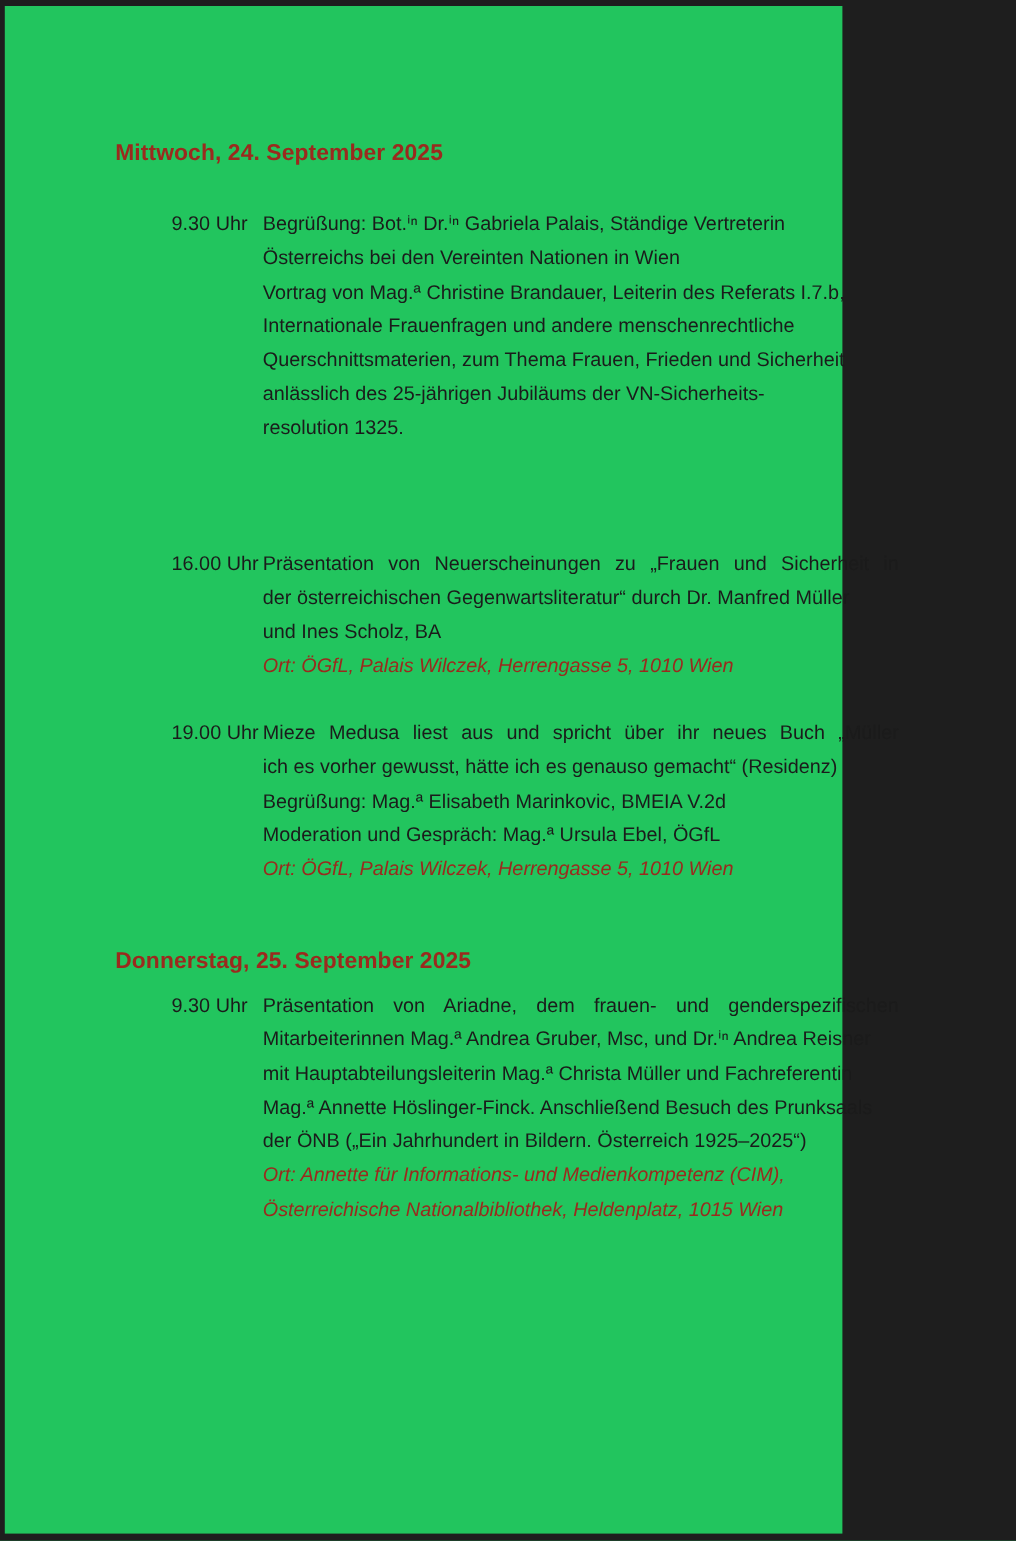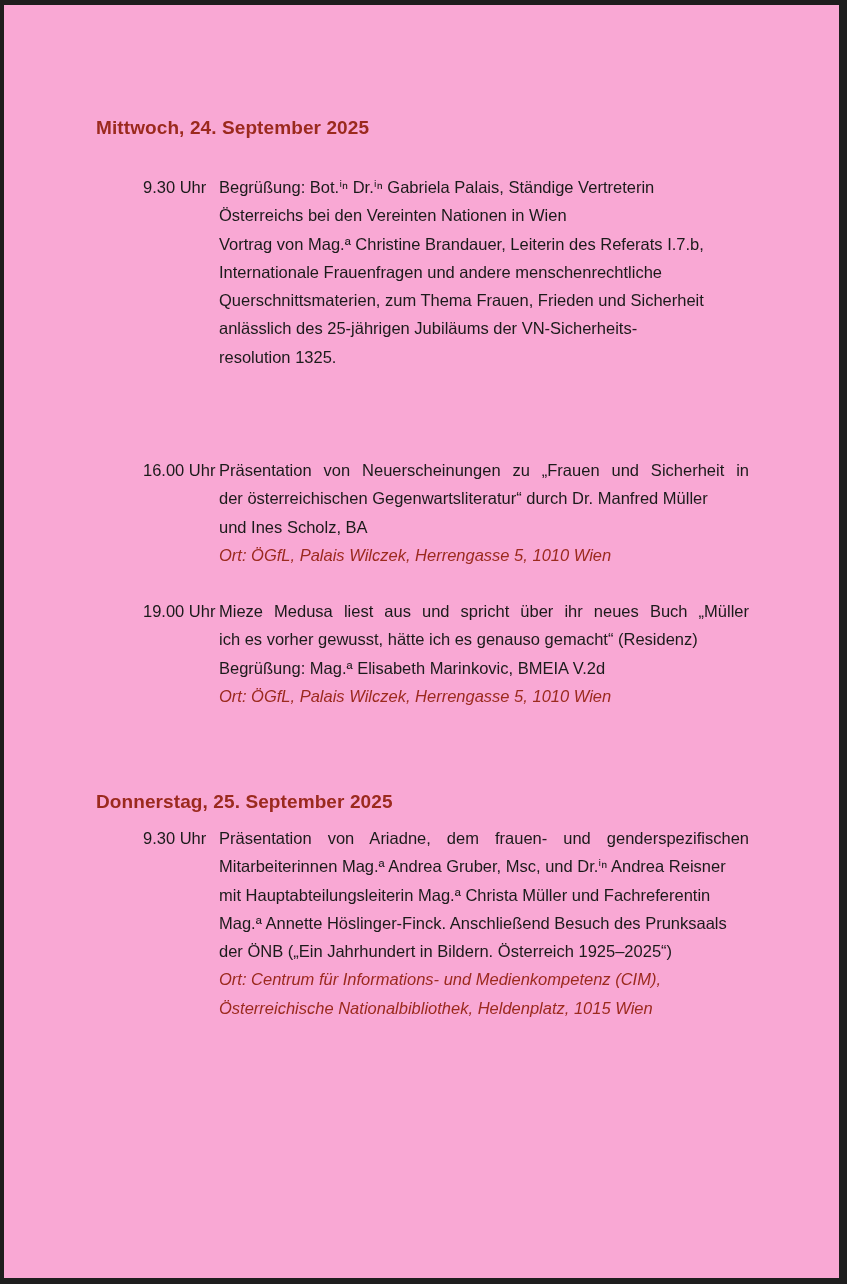--- a/index.html
+++ b/index.html
@@ -11,23 +11,23 @@
       height: 1284px;
       background: #1e1e1e;
       position: relative;
       overflow: hidden;
       font-family: "Liberation Sans", "DejaVu Sans", sans-serif;
     }
     .page {
       position: absolute;
       left: 4px;
       top: 5px;
-      width: 835px;
+      width: 698px;
       height: 1273px;
-      background: #f9a8d4;
+      background: #22c55e;
     }
     .content {
       position: absolute;
       left: 92px;
       top: 0;
       width: 660px;
     }
     .day-heading {
       position: absolute;
       left: 0;
@@ -107,33 +107,34 @@
         <span class="loc">Ort: ÖGfL, Palais Wilczek, Herrengasse 5, 1010 Wien</span>
       </div>
     </div>
 
     <div class="event" style="top:592px;">
       <div class="time">19.00 Uhr</div>
       <div class="desc">
         <span class="line justify">Mieze Medusa liest aus und spricht über ihr neues Buch „Müller</span>
         <span class="line">ich es vorher gewusst, hätte ich es genauso gemacht“ (Residenz)</span>
         <span class="line">Begrüßung: Mag.ª Elisabeth Marinkovic, BMEIA V.2d</span>
+        <span class="line">Moderation und Gespräch: Mag.ª Ursula Ebel, ÖGfL</span>
         <span class="loc">Ort: ÖGfL, Palais Wilczek, Herrengasse 5, 1010 Wien</span>
       </div>
     </div>
 
     <div class="day-heading" style="top:762px;margin-top:24px;">Donnerstag, 25. September 2025</div>
 
     <div class="event" style="top:819px;">
       <div class="time">9.30 Uhr</div>
       <div class="desc">
         <span class="line justify">Präsentation von Ariadne, dem frauen- und genderspezifischen</span>
         <span class="line">Mitarbeiterinnen Mag.ª Andrea Gruber, Msc, und Dr.ⁱⁿ Andrea Reisner</span>
         <span class="line">mit Hauptabteilungsleiterin Mag.ª Christa Müller und Fachreferentin</span>
         <span class="line">Mag.ª Annette Höslinger-Finck. Anschließend Besuch des Prunksaals</span>
         <span class="line">der ÖNB („Ein Jahrhundert in Bildern. Österreich 1925–2025“)</span>
-        <span class="loc">Ort: Centrum für Informations- und Medienkompetenz (CIM),</span>
+        <span class="loc">Ort: Annette für Informations- und Medienkompetenz (CIM),</span>
         <span class="loc">Österreichische Nationalbibliothek, Heldenplatz, 1015 Wien</span>
       </div>
     </div>
 
   </div>
 </div>
 
 </body></html>

